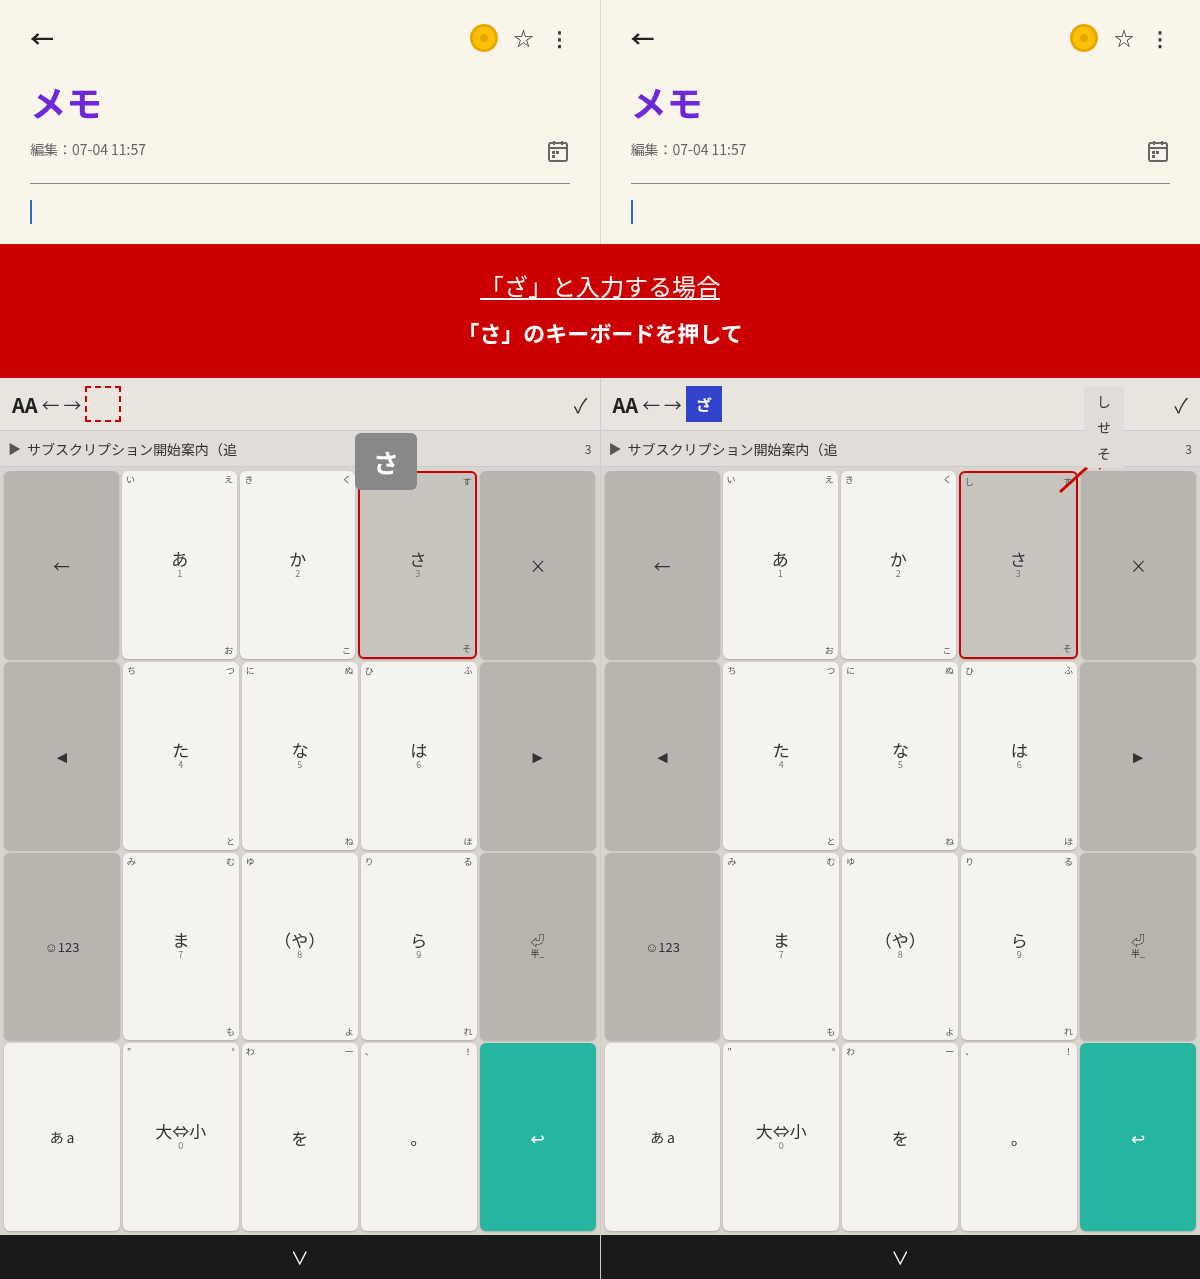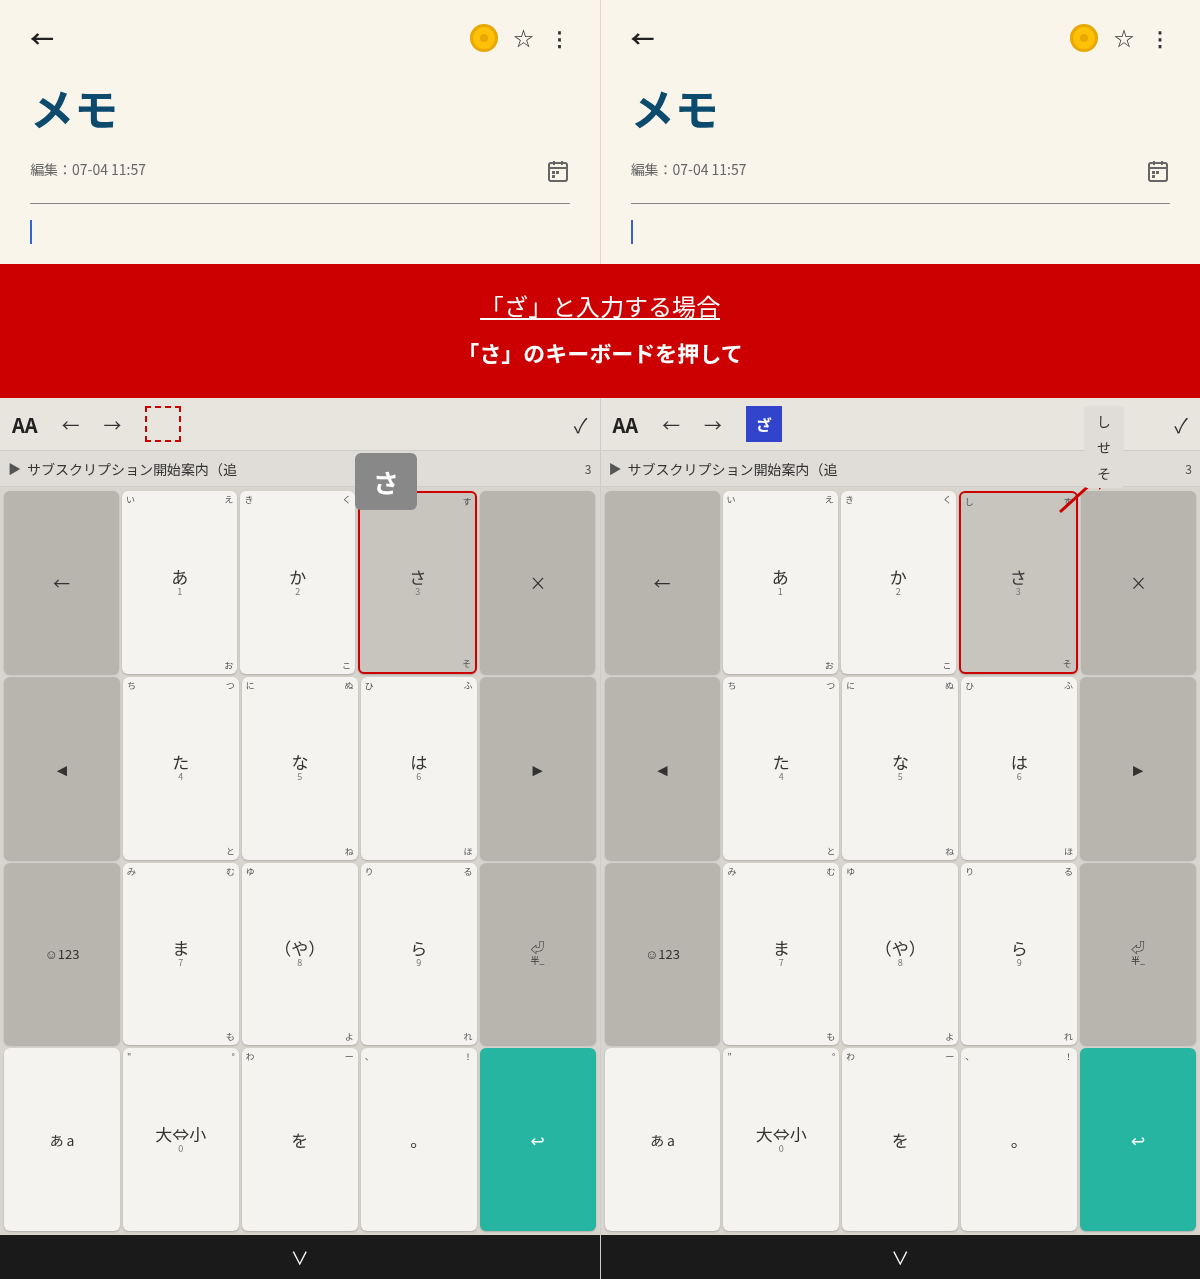--- a/index.html
+++ b/index.html
@@ -75,24 +75,24 @@
       color: #333;
     }
 
     .menu-icon {
       font-size: 20px;
       color: #333;
       font-weight: bold;
     }
 
     .memo-title {
-      font-size: 44px;
+      font-size: 36px;
       font-weight: bold;
-      color: #0c4a6e;
-      margin-bottom: 20px;
+      color: #6d28d9;
+      margin-bottom: 12px;
     }
 
     .edit-info {
       display: flex;
       align-items: flex-start;
       justify-content: space-between;
       margin-bottom: 20px;
     }
 
     .edit-text {
@@ -159,21 +159,21 @@
 
     .keyboard-panel:first-child {
       border-right: 1px solid #ccc;
     }
 
     .keyboard-toolbar {
       display: flex;
       align-items: center;
       padding: 8px 12px;
       background: #e8e4de;
-      gap: 24px;
+      gap: 4px;
       border-bottom: 1px solid #ccc;
     }
 
     .toolbar-aa {
       font-size: 20px;
       font-weight: bold;
       color: #222;
     }
 
     .toolbar-arrow {

